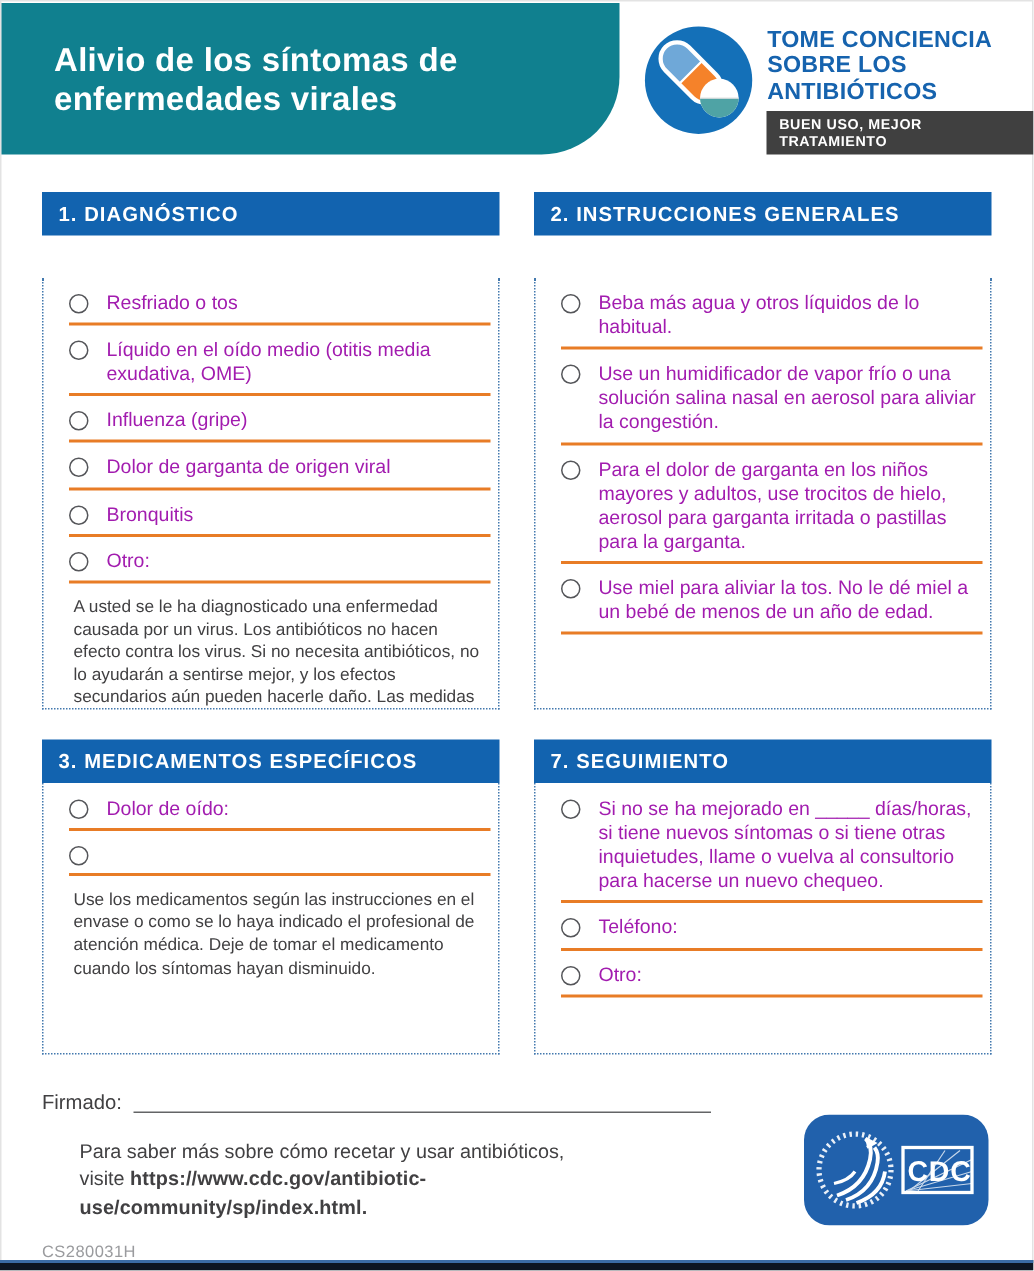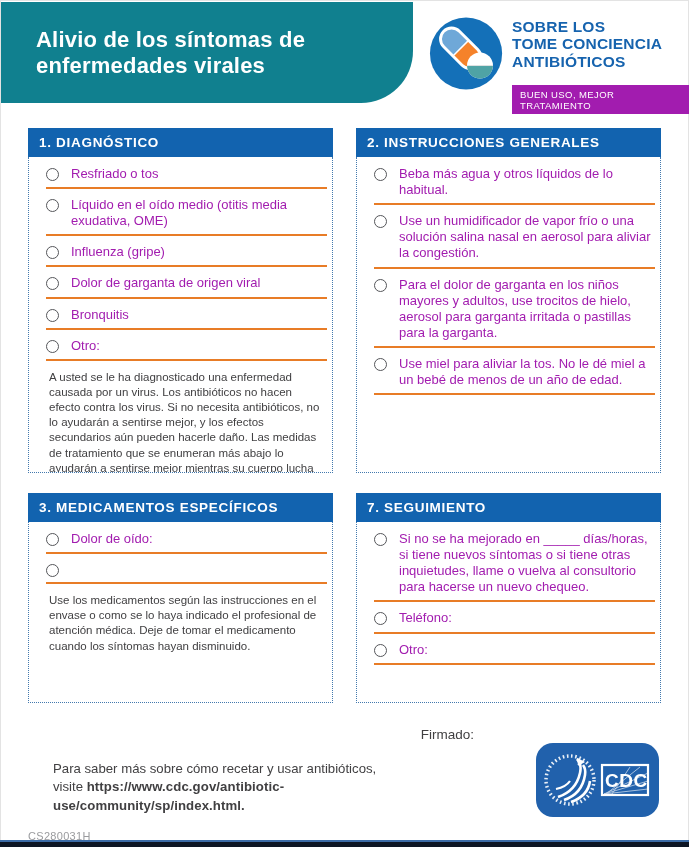--- a/index.html
+++ b/index.html
@@ -13,29 +13,29 @@
   
   .banner {
     position: absolute; top: 2px; left: 1px; width: 412px; height: 101px;
     background: #10808F; border-radius: 0 0 52px 0; color: #fff;
   }
   .banner-title { margin: 0; padding: 25px 0 0 35px; font-size: 22px; font-weight: bold; line-height: 1.2; letter-spacing: .2px; }
   .logo { position: absolute; top: 15px; left: 429px; display: flex; align-items: flex-start; }
   .logo svg { width: 77px; height: 77px; display: block; }
   .logo-text { margin-left: 9px; padding-top: 3px; }
   .logo-line { color: #1663AE; font-weight: bold; font-size: 15.5px; line-height: 1.12; letter-spacing: .2px; }
-  .tagline { display: inline-block; margin-top: 15px; background: #a21caf; color: #fff; font-size: 9.5px; font-weight: normal; padding: 4px 8px 3px; letter-spacing: .4px; }
+  .tagline { display: inline-block; margin-top: 4px; background: #404040; color: #fff; font-size: 9.5px; font-weight: bold; padding: 4px 8px 3px; letter-spacing: .4px; }
 
   
   .grid {
     position: absolute; top: 128px; left: 28px; width: 633px;
     display: grid; grid-template-columns: 305px 305px; column-gap: 23px; row-gap: 20px;
   }
   .section-box { display: flex; flex-direction: column; }
-  .section-box.row1 { height: 345px; }
+  .section-box.row1 { height: 345px; gap: 28px; }
   .section-box.row2 { height: 210px; }
   .sec-header {
     background: #1263AF; color: #fff; font-weight: bold; font-size: 13.5px;
     letter-spacing: .7px; padding: 7px 10px 7px 11px;
   }
   .sec-body {
     flex: 1; border-left: 1px dotted #4379AE; border-right: 1px dotted #4379AE;
     border-bottom: 1px dotted #4379AE; padding: 1px 2px 0 0; overflow: hidden;
   }
   .item {
@@ -44,21 +44,21 @@
   }
   .radio {
     width: 13px; height: 13px; border: 1.5px solid #55565A; border-radius: 50%;
     flex: 0 0 auto; margin: 2px 12px 0 0; background: #fff;
   }
   .item-label { font-size: 13px; color: #a21caf; line-height: 1.24; }
   .note { margin: 9px 6px 0 20px; font-size: 11.5px; color: #414042; line-height: 1.32; }
 
   
   .footer { position: absolute; left: 28px; top: 727px; width: 446px; color: #414042; }
-  .sig-row { display: flex; align-items: flex-end; font-size: 13.5px; flex-direction: column; }
+  .sig-row { display: flex; align-items: flex-end; font-size: 13.5px; }
   .sig-label { flex: 0 0 auto; }
   .sig-line { flex: 1; border-bottom: 1.5px solid #636466; margin-left: 8px; height: 15px; }
   .info { margin-top: 17px; font-size: 13.2px; line-height: 1.4; margin-left: 25px; }
   .info b { letter-spacing: .1px; text-align: center; }
   .code { margin-top: 15px; font-size: 11px; color: #9A9B9E; letter-spacing: .3px; }
   .cdc-logo { position: absolute; left: 527px; top: 743px; width: 141px; height: 74px; }
   .cdc-logo svg { width: 100%; height: 100%; display: block; }
 
   .bottom-bar {
     position: absolute; left: 0; bottom: 0; width: 100%; height: 7px;
@@ -84,22 +84,22 @@
         <rect x="-11.5" y="-25" width="23" height="50" rx="11.5" fill="#6FA8D8"></rect>
         <path d="M -11.5 0 H 11.5 V 13.5 A 11.5 11.5 0 0 1 -11.5 13.5 Z" fill="#F5822A"></path>
         <rect x="-11.5" y="-25" width="23" height="50" rx="11.5" fill="none" stroke="#fff" stroke-width="3"></rect>
         <line x1="-11.5" y1="0" x2="11.5" y2="0" stroke="#fff" stroke-width="1.6"></line>
       </g>
       <circle cx="53" cy="51" r="13.5" fill="#fff"></circle>
       <path d="M 39.5 51 A 13.5 13.5 0 0 0 66.5 51 Z" fill="#4FA3A5"></path>
       <line x1="39.5" y1="51" x2="66.5" y2="51" stroke="#e2e2e2" stroke-width="1"></line>
     </svg>
     <div class="logo-text">
+      <div class="logo-line">TOME CONCIENCIA</div>
       <div class="logo-line">SOBRE LOS</div>
-      <div class="logo-line">TOME CONCIENCIA</div>
       <div class="logo-line">ANTIBIÓTICOS</div>
       <div class="tagline">BUEN USO, MEJOR TRATAMIENTO</div>
     </div>
   </div>
 
   <div class="grid" id="sections">
     <section class="section-box row1">
       <div class="sec-header">1. DIAGNÓSTICO</div>
       <div class="sec-body">
         <div class="items">

